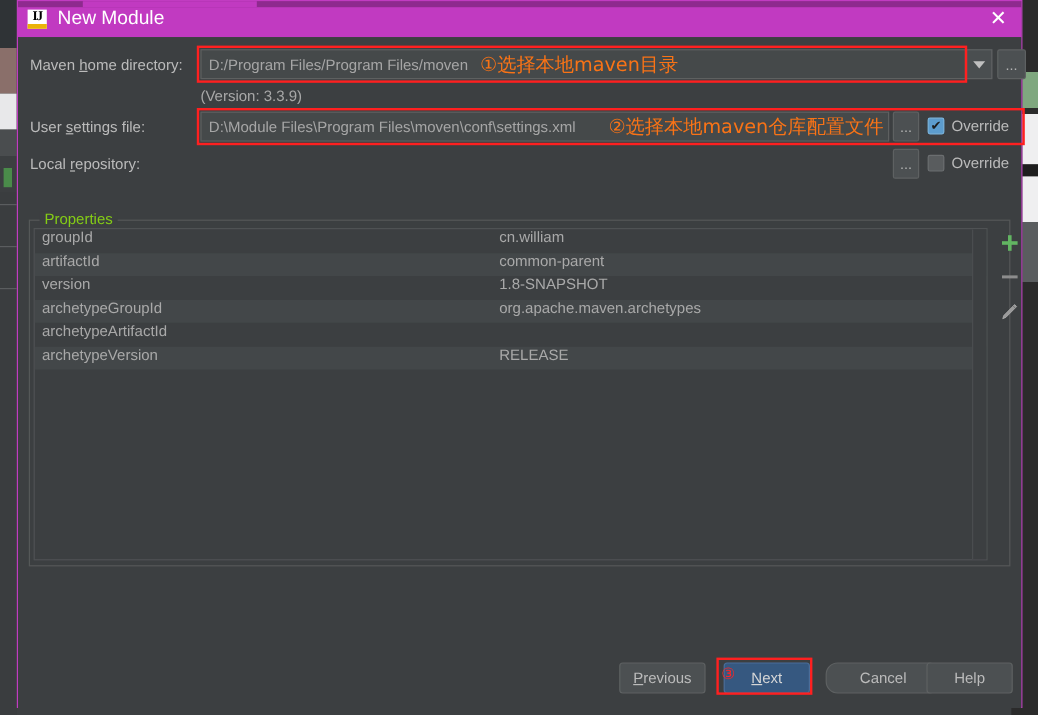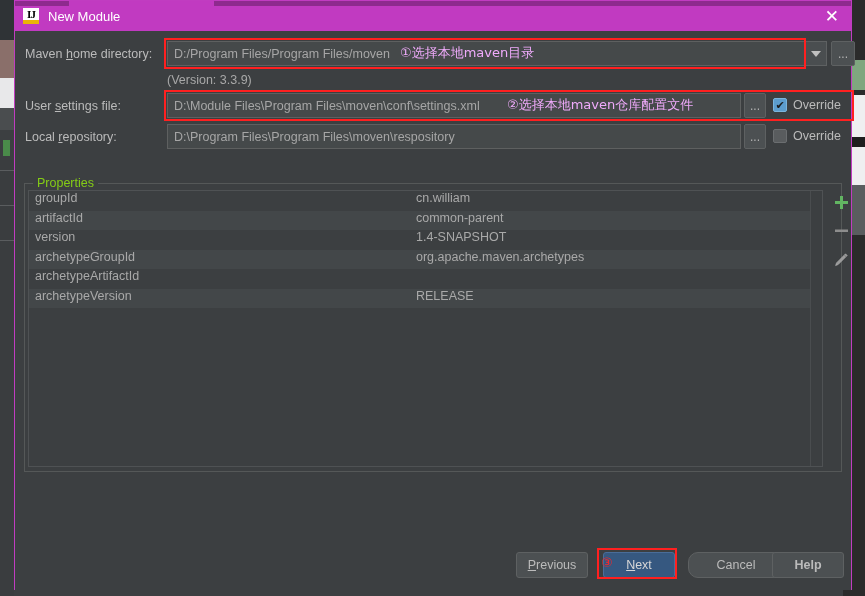--- a/index.html
+++ b/index.html
@@ -27,21 +27,21 @@
   #title-strip-dark { position: absolute; left: 0; top: 0; height: 5px; width: 100%; background: #8e2a8e; }
   #title-strip-light { position: absolute; left: 54px; top: 0; height: 5px; width: 145px; background: #c13ac1; }
   .ij-logo {
     width: 16px; height: 16px; background: #fff; color: #000;
     font-family: "Liberation Serif", serif; font-weight: bold; font-size: 11px;
     display: flex; align-items: center; justify-content: center;
     letter-spacing: -1px; z-index: 2; position: relative;
     border-bottom: 4px solid #eab308;
   }
   #title-text {
-    color: #fff; font-size: 13px; margin-left: 9px; z-index: 2; position: relative;
+    color: #fff; font-size: 16px; margin-left: 9px; z-index: 2; position: relative;
   }
   #close-btn {
     position: absolute; right: 12px; top: 5px; color: #fff;
     font-size: 17px; line-height: 20px; cursor: default; z-index: 2;
     font-family: "DejaVu Sans", sans-serif;
   }
 
   #dialog-body { position: relative; height: 559px; background: #3c3f41; }
 
   
@@ -128,21 +128,21 @@
     display: flex; align-items: center; justify-content: center;
   }
   .btn.default { background: #365880; border: 1px solid #4a6d99; color: #d6d6d6; }
   .btn u { text-decoration: underline; }
 
   
   .red-box {
     position: absolute; border: 2px solid #ff2020; pointer-events: none;
   }
   .red-note {
-    position: absolute; color: #f0abfc; font-size: 13px;
+    position: absolute; color: #f97316; font-size: 16px;
     white-space: nowrap; pointer-events: none;
     font-family: "DejaVu Sans", sans-serif;
   }
   .circ-num {
     position: absolute; color: #ff2525; font-size: 13px;
     pointer-events: none; font-family: "DejaVu Sans", sans-serif;
   }
 </style>
 </head>
 <body>
@@ -197,21 +197,20 @@
     <div class="txt-field" style="left:152px; top:62px; width:574px; height:25px;">D:\Module Files\Program Files\moven\conf\settings.xml</div>
     <div class="sm-btn" style="left:729px; top:62px; width:22px; height:25px;">...</div>
     <div class="cb-wrap" style="left:758px; top:67px;">
       <span class="cb-box on">✔</span>
       <span class="cb-label">Override</span>
     </div>
 
     <div class="form-label" style="left:10px; top:99px;">
       <span>Local </span><u>r</u><span>epository:</span>
     </div>
-    <div class="txt-field" style="left:152px; top:93px; width:574px; height:25px;">D:\Program Files\Program Files\moven\respository</div>
     <div class="sm-btn" style="left:729px; top:93px; width:22px; height:25px;">...</div>
     <div class="cb-wrap" style="left:758px; top:98px;">
       <span class="cb-box off"></span>
       <span class="cb-label">Override</span>
     </div>
 
     <div id="props-panel"></div>
     <div id="props-legend">Properties</div>
 
     <div id="props-inner">
@@ -219,21 +218,21 @@
           <div class="prop-row">
             <div class="prop-key">groupId</div>
             <div class="prop-val">cn.william</div>
           </div>
           <div class="prop-row alt">
             <div class="prop-key">artifactId</div>
             <div class="prop-val">common-parent</div>
           </div>
           <div class="prop-row">
             <div class="prop-key">version</div>
-            <div class="prop-val">1.4-SNAPSHOT</div>
+            <div class="prop-val">1.8-SNAPSHOT</div>
           </div>
           <div class="prop-row alt">
             <div class="prop-key">archetypeGroupId</div>
             <div class="prop-val">org.apache.maven.archetypes</div>
           </div>
           <div class="prop-row">
             <div class="prop-key">archetypeArtifactId</div>
           </div>
           <div class="prop-row alt">
             <div class="prop-key">archetypeVersion</div>
@@ -267,21 +266,21 @@
       <span></span>
         <u>P</u>
         <span>revious</span>
     </div>
     <div class="btn default" style="left:588px; top:521px; width:72px;">
       <span></span>
         <u>N</u>
         <span>ext</span>
     </div>
     <div class="btn" style="left:673px; top:521px; width:96px;border-radius:10px;">Cancel</div>
-    <div class="btn" style="left:757px; top:521px; width:72px;font-weight:bold;">Help</div>
+    <div class="btn" style="left:757px; top:521px; width:72px;">Help</div>
 
   </div>
 </div>
 
 <div class="red-box" style="left:164px; top:38px; width:642px; height:31px;"></div>
 <div class="red-note" style="left:400px; top:44px;">①选择本地maven目录</div>
 
 <div class="red-box" style="left:164px; top:90px; width:690px; height:31px;"></div>
 <div class="red-note" style="left:507px; top:96px;">②选择本地maven仓库配置文件</div>
 

